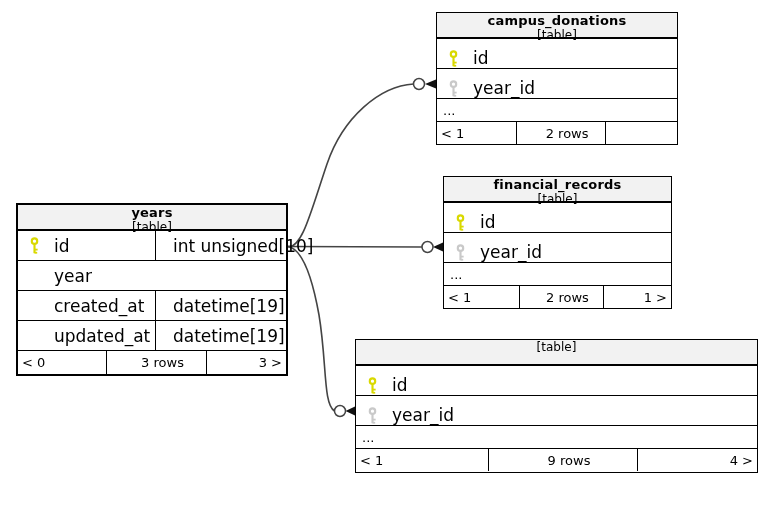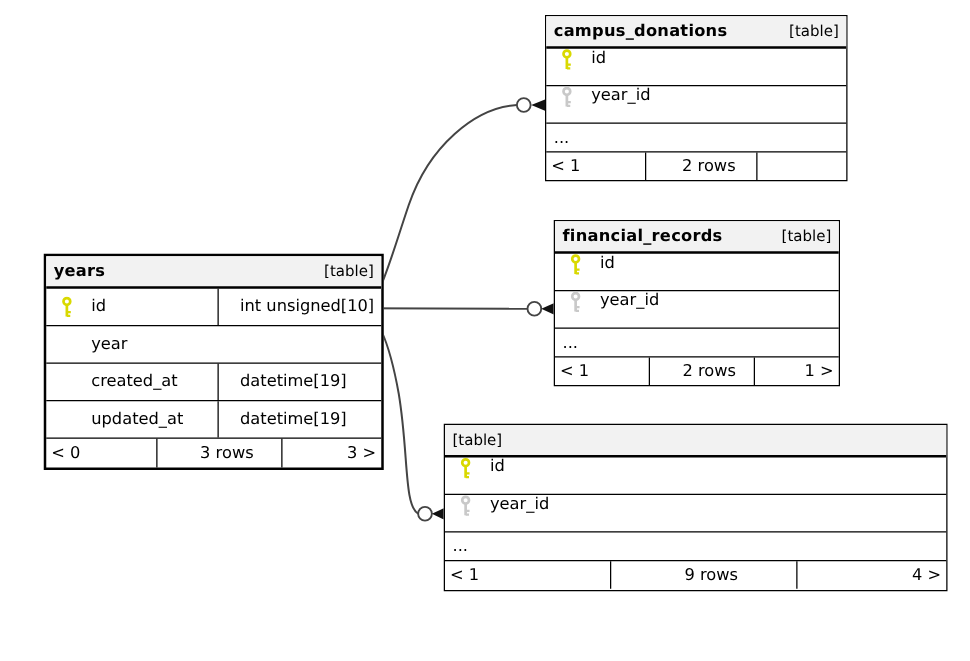--- a/index.html
+++ b/index.html
@@ -1,30 +1,30 @@
 <!DOCTYPE html>
 <html style="--primary-key: #d9d900; --foreign-key: #c9c9c9; --header-bg: #f2f2f2; --table-border: #000000; --edge: #444444; --canvas-bg: #ffffff;"><head>
 <meta charset="utf-8">
 <style>
   html,body{margin:0;padding:0;background:#fff;}
   .canvas{position:relative;width:776px;height:529px;background:var(--canvas-bg,#fff);
           font-family:"DejaVu Sans","Liberation Sans",sans-serif;color:#000;overflow:hidden;}
   .edges{position:absolute;left:0;top:0;width:776px;height:529px;}
 
   .table{position:absolute;background:#fff;border:1px solid var(--table-border,#000);box-sizing:border-box;}
-  .table.emph{border-width:2px;margin-left:19px;}
+  .table.emph{border-width:2px;}
 
   .thead{height:26px;display:flex;justify-content:space-between;align-items:center;
          padding:0 6px;background:var(--header-bg,#f2f2f2);
-         border-bottom:2px solid var(--table-border,#000);box-sizing:border-box;}
+         border-bottom:2px solid var(--table-border,#000);box-sizing:border-box;flex-direction:column;}
   .tname{font-weight:bold;font-size:13px;letter-spacing:.2px;}
   .tbadge{font-size:12px;}
 
-  .trow{height:30px;display:flex;align-items:flex-start;border-bottom:1px solid var(--table-border,#000);
-        box-sizing:border-box;font-size:13px;}
+  .trow{height:30px;display:flex;align-items:flex-end;border-bottom:1px solid var(--table-border,#000);
+        box-sizing:border-box;font-size:17px;}
   .keywrap{width:14px;margin-left:9px;display:flex;align-items:center;justify-content:center;flex:0 0 auto;}
   .pk{color:var(--primary-key,#d9d900);}
   .fk{color:var(--foreign-key,#c9c9c9);}
   .colname{margin-left:13px;white-space:nowrap;}
 
   .ncell{width:137px;display:flex;align-items:center;height:100%;flex:0 0 auto;}
   .tcell{flex:1;height:100%;display:flex;align-items:center;border-left:1px solid var(--table-border,#000);
          padding-left:17px;box-sizing:border-box;white-space:nowrap;}
 
   .dots{height:23px;display:flex;align-items:center;padding-left:6px;

